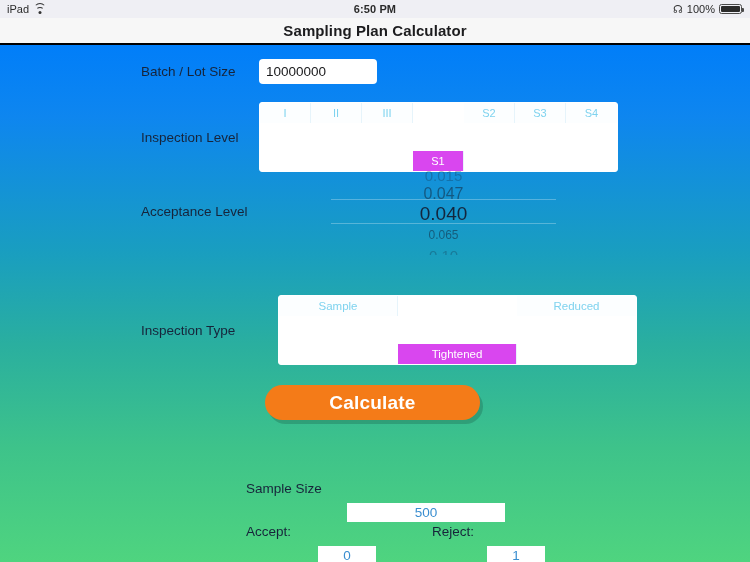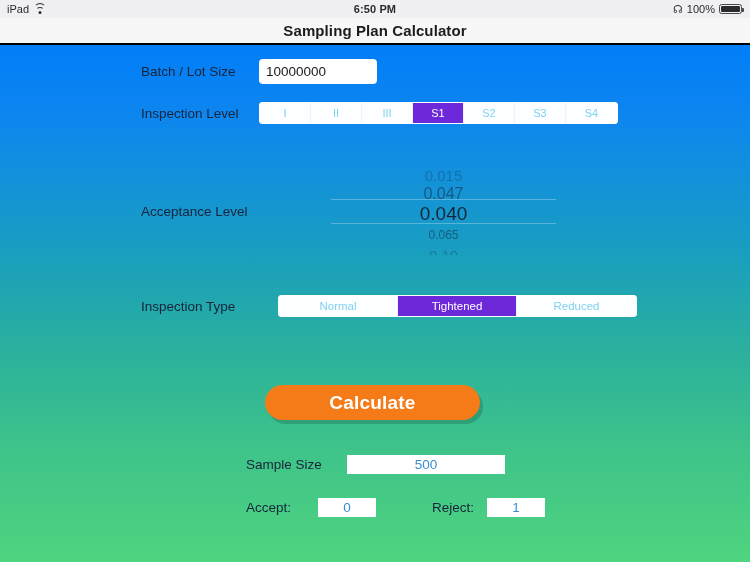--- a/index.html
+++ b/index.html
@@ -176,22 +176,23 @@
     display: flex;
     align-items: center;
     justify-content: center;
     height: 20px;
     border-right: 1px solid #e6f4fb;
     box-sizing: border-box;
     user-select: none;
   }
   .seg-item:last-child { border-right: none; }
   .seg-item.selected {
-    background: #6d28d9;
+    background: #d946ef;
     color: #ffffff;
+    margin-top: 48px;
   }
 
   .row-level { top: 57px; left: 141px; }
   .row-level .field-label { width: 118px; }
   .seg-level .seg-item { width: 51px; }
 
   .row-type { top: 250px; left: 141px; gap: 19px; }
   .row-type .field-label { width: 118px; }
   .seg-type .seg-item { width: 119px; font-size: 11.5px; }
 
@@ -254,20 +255,21 @@
   .row-sample { top: 410px; left: 246px; }
   .row-sample .field-label { width: 101px; }
   .result-field {
     background: #ffffff;
     color: #3a8ed0;
     font-size: 13.5px;
     display: flex;
     align-items: center;
     justify-content: center;
     box-sizing: border-box;
+    margin-top: 48px;
   }
   .sample-field { width: 158px; height: 19px; }
 
   .row-accept { top: 453px; left: 246px; }
   .row-accept .field-label { width: 72px; }
   .accept-field { width: 58px; height: 19px; }
   .reject-label {
     color: #17243a;
     font-size: 13.5px;
     margin-left: 56px;
@@ -333,21 +335,21 @@
         <div class="picker-item pk-1">0.047</div>
         <div class="picker-item pk-2">0.040</div>
         <div class="picker-item pk-3">0.065</div>
         <div class="picker-item pk-4">0.10</div>
       </div>
     </div>
 
     <div class="row row-type">
       <div class="field-label">Inspection Type</div>
       <div class="seg seg-type">
-        <div class="seg-item">Normal</div>
+        <div class="seg-item">Sample</div>
         <div class="seg-item selected">Tightened</div>
         <div class="seg-item">Reduced</div>
       </div>
     </div>
 
     <button class="calc-btn">Calculate</button>
 
     <div class="row row-sample">
       <div class="field-label">Sample Size</div>
       <div class="result-field sample-field">500</div>

